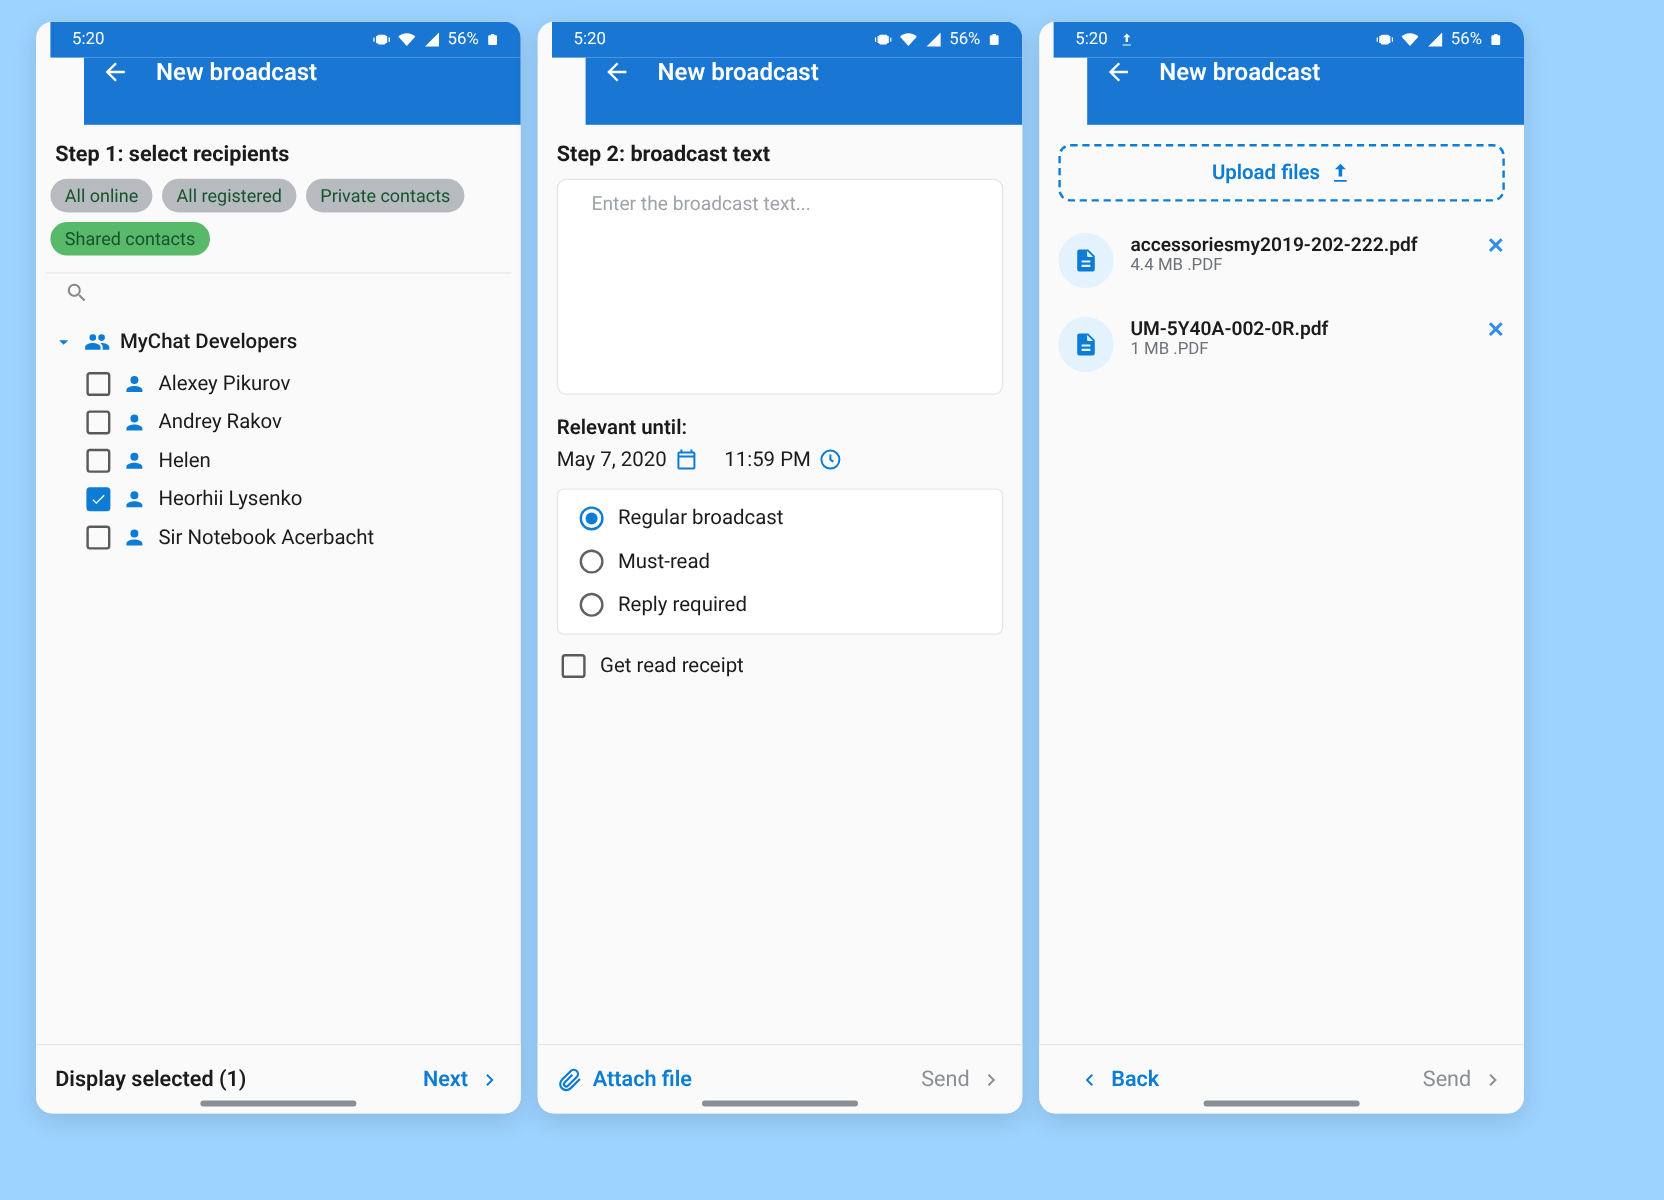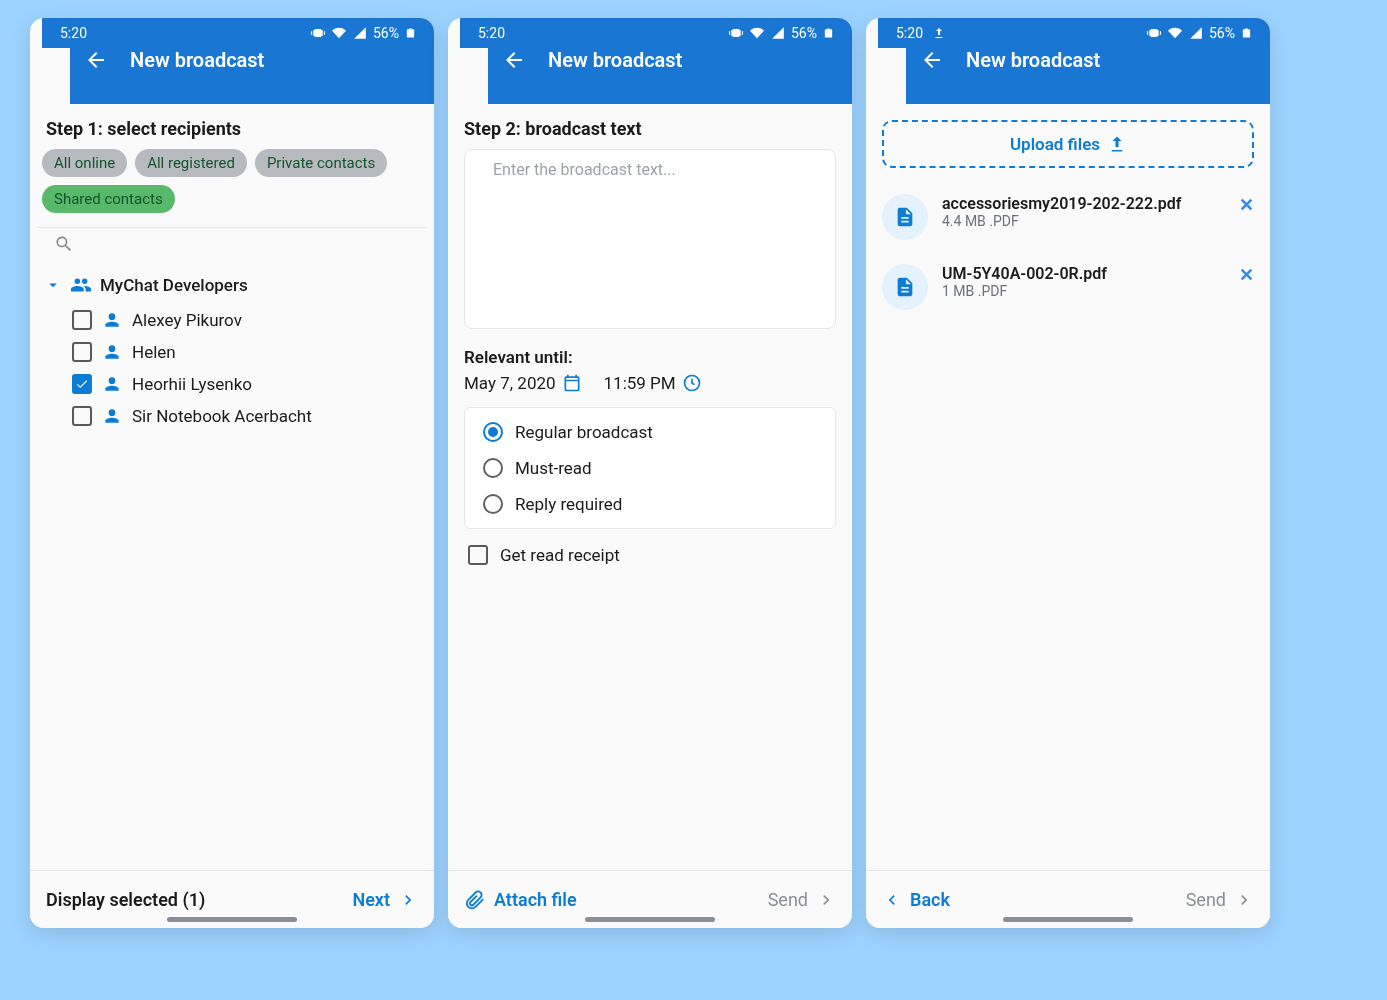--- a/index.html
+++ b/index.html
@@ -93,21 +93,21 @@
   }
   .cb.checked{background:var(--blue-ink);border-color:var(--blue-ink);}
   .personIcon{color:var(--blue-ink);}
   
   .bottomBar{
     border-top:1px solid var(--panel-border);
     height:58px;
     display:flex;align-items:center;justify-content:space-between;
     padding:0 16px;font-size:18px;background:#fafafa;position:relative;
   }
-  .bottomBar .right{display:flex;align-items:center;gap:8px;color:var(--blue-ink);font-weight:600;}
+  .bottomBar .right{display:flex;align-items:center;gap:8px;color:var(--blue-ink);font-weight:600;margin-left:16px;}
   .bottomBar .rightMuted{color:#8a8f95;font-weight:400;}
   .handle{
     position:absolute;bottom:6px;left:50%;transform:translateX(-50%);
     width:130px;height:5px;background:#8a8f95;border-radius:3px;
   }
   
   .txtBox{
     margin:0 14px 14px;border:1px solid var(--panel-border);border-radius:8px;
     height:180px;padding:10px 28px;color:#9ea3a9;background:#fff;font-size:16px;
   }
@@ -205,20 +205,27 @@
         <svg class="personIcon" width="20" height="20" viewBox="0 0 24 24" fill="currentColor">
             <path d="M12 12a4 4 0 1 0-4-4 4 4 0 0 0 4 4zm0 2c-2.7 0-8 1.3-8 4v2h16v-2c0-2.7-5.3-4-8-4z"></path>
           </svg>
         <span>Alexey Pikurov</span>
       </div>
       <div class="personRow">
         <span class="cb"></span>
         <svg class="personIcon" width="20" height="20" viewBox="0 0 24 24" fill="currentColor">
             <path d="M12 12a4 4 0 1 0-4-4 4 4 0 0 0 4 4zm0 2c-2.7 0-8 1.3-8 4v2h16v-2c0-2.7-5.3-4-8-4z"></path>
           </svg>
+        <span>Andrey Rakov</span>
+      </div>
+      <div class="personRow">
+        <span class="cb"></span>
+        <svg class="personIcon" width="20" height="20" viewBox="0 0 24 24" fill="currentColor">
+            <path d="M12 12a4 4 0 1 0-4-4 4 4 0 0 0 4 4zm0 2c-2.7 0-8 1.3-8 4v2h16v-2c0-2.7-5.3-4-8-4z"></path>
+          </svg>
         <span>Helen</span>
       </div>
       <div class="personRow">
         <span class="cb checked">
           <svg width="14" height="14" viewBox="0 0 24 24" fill="#fff">
               <path d="M9 16.2 4.8 12l-1.4 1.4L9 19l12-12-1.4-1.4z"></path>
             </svg>
         </span>
         <svg class="personIcon" width="20" height="20" viewBox="0 0 24 24" fill="currentColor">
             <path d="M12 12a4 4 0 1 0-4-4 4 4 0 0 0 4 4zm0 2c-2.7 0-8 1.3-8 4v2h16v-2c0-2.7-5.3-4-8-4z"></path>

